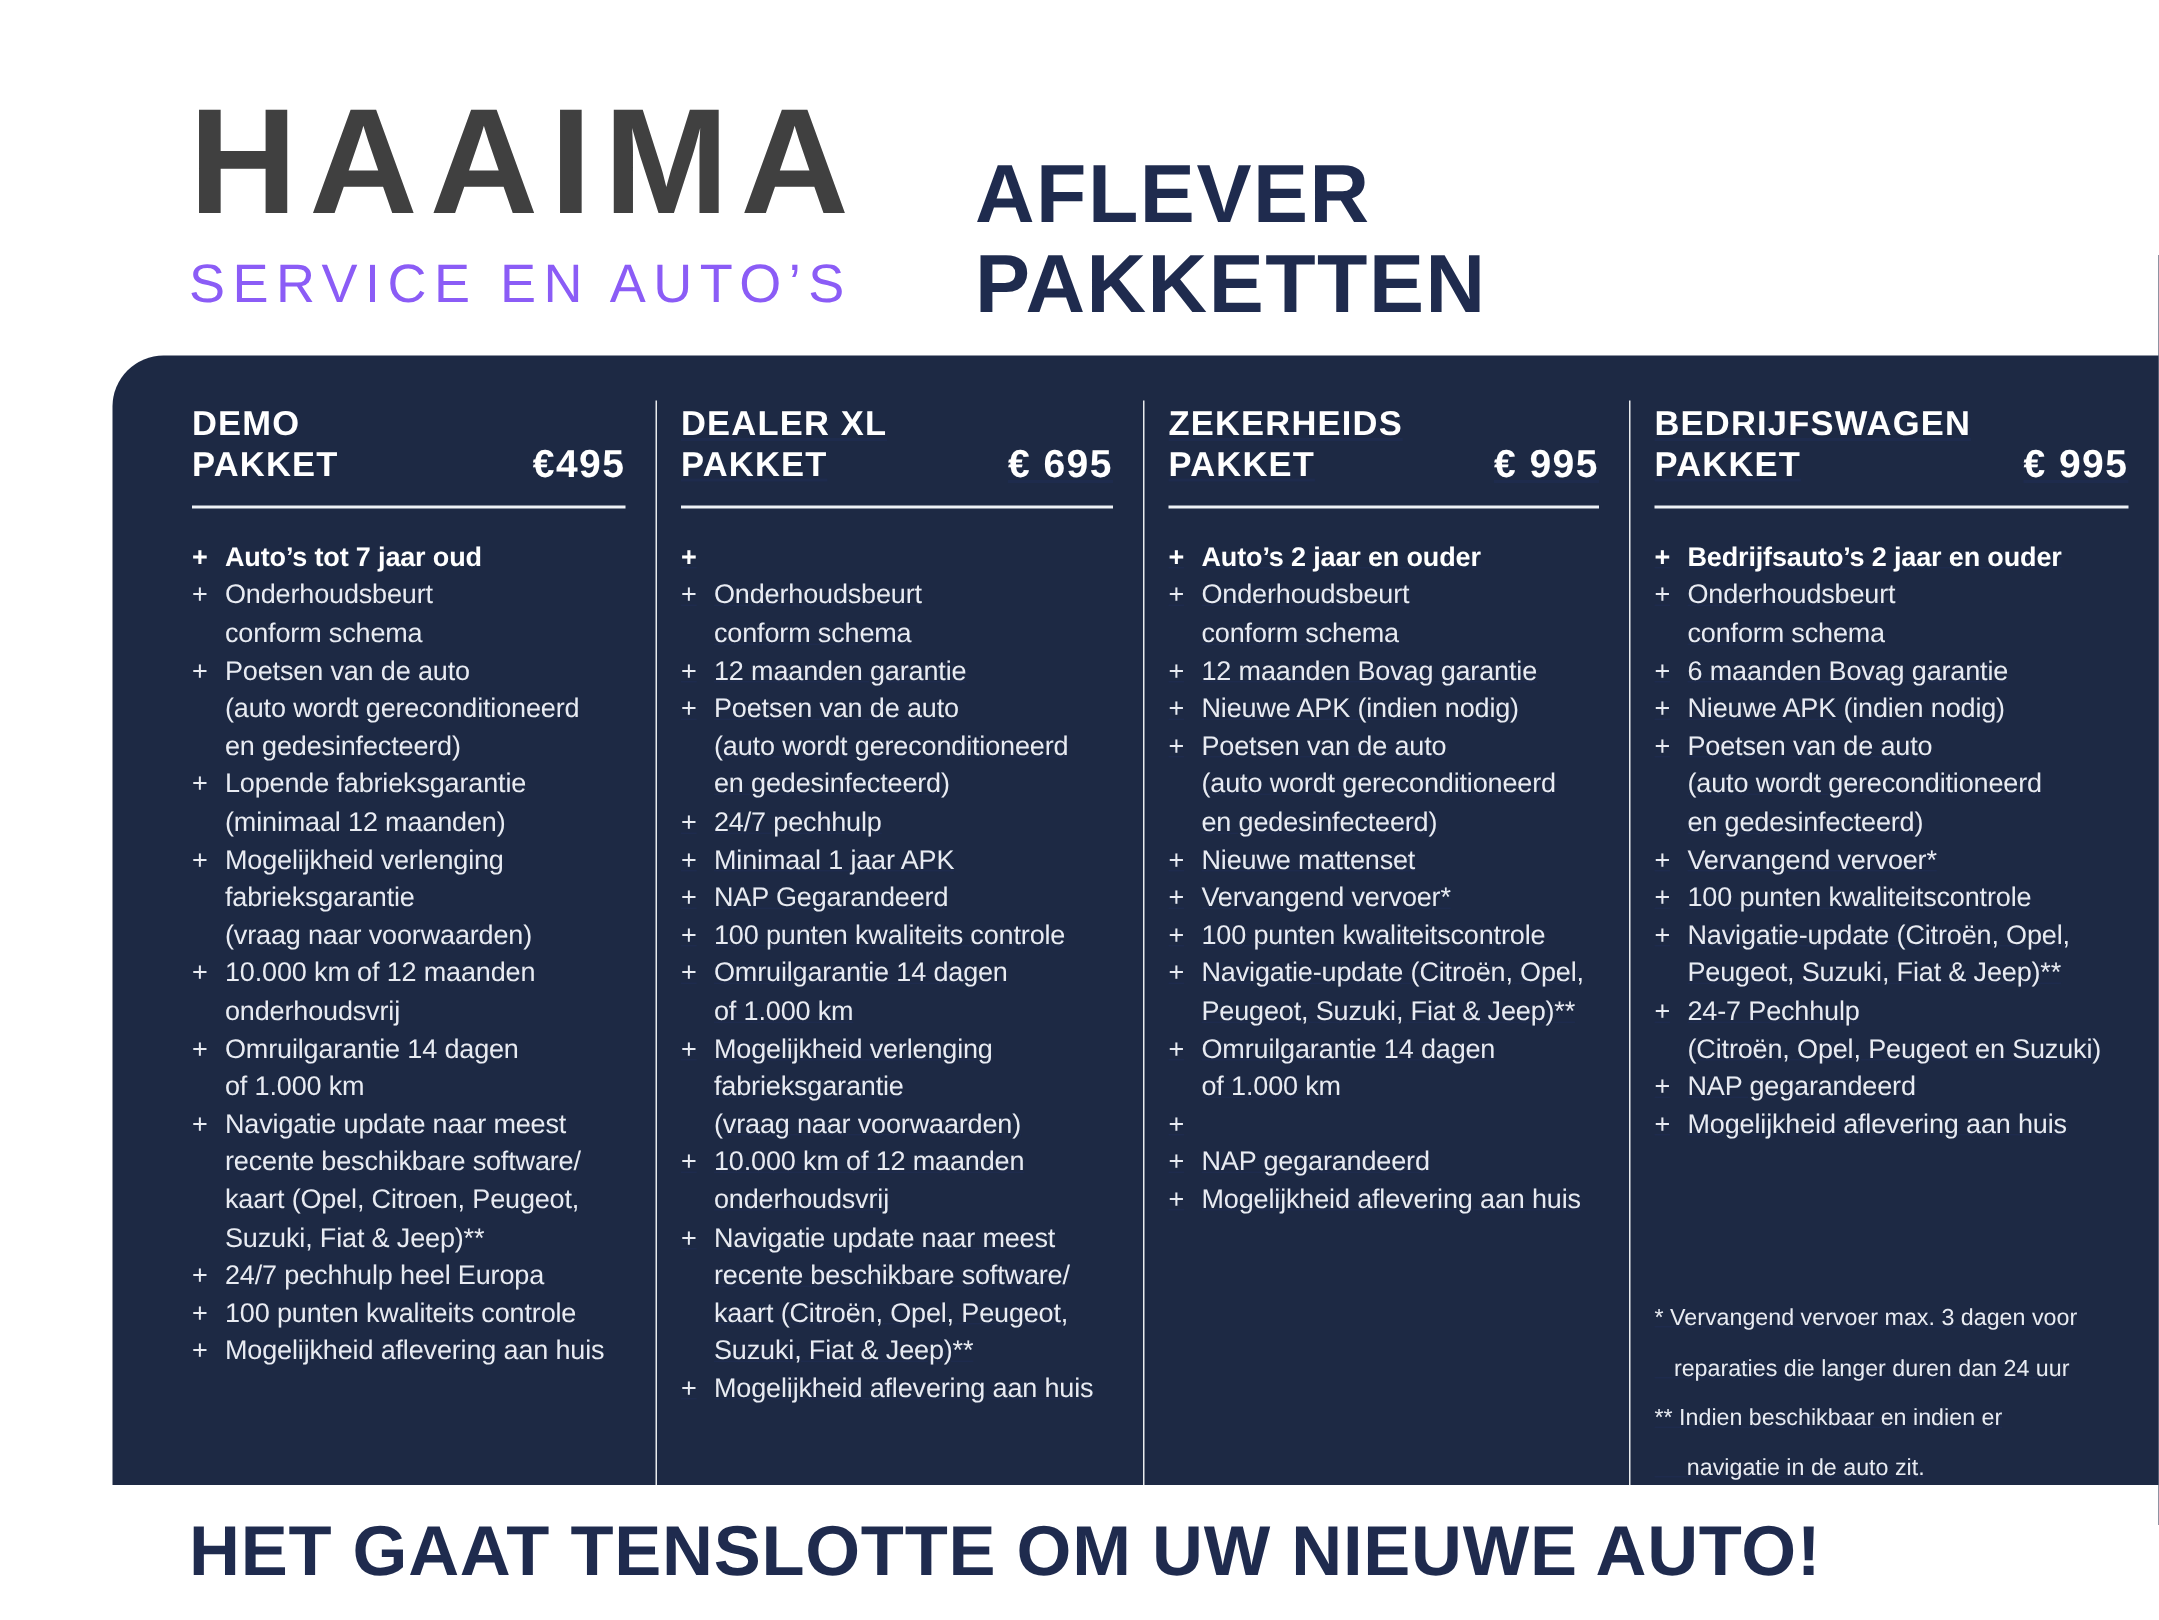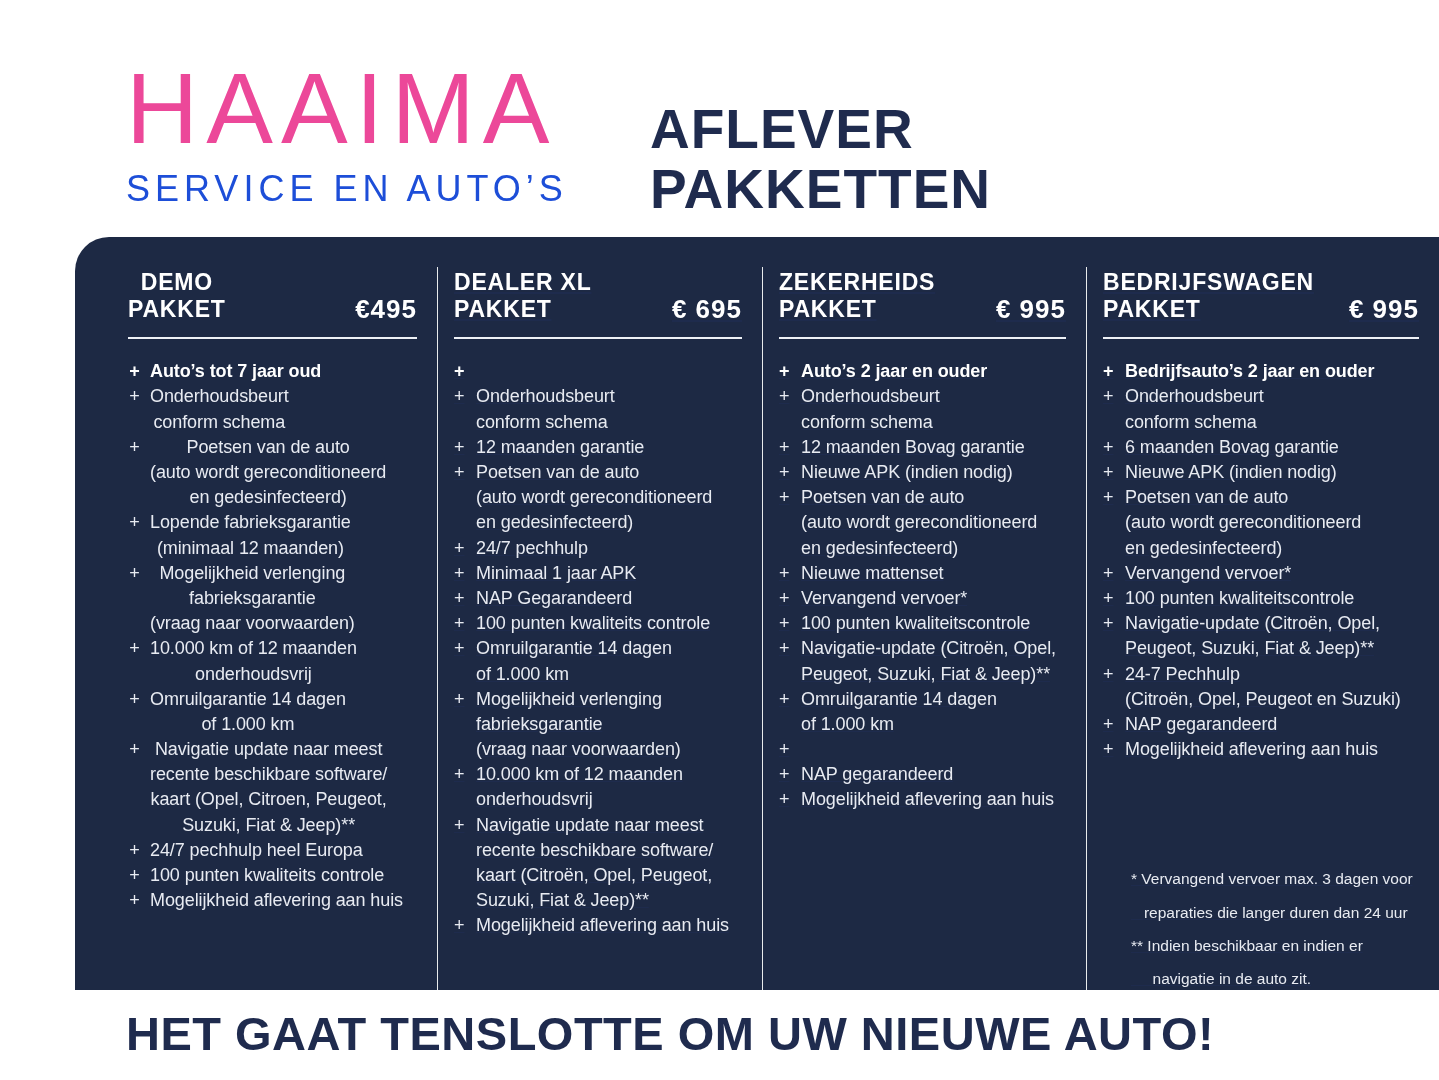--- a/index.html
+++ b/index.html
@@ -7,27 +7,27 @@
     width:1439px; height:1080px;
     background:#ffffff;
     font-family:"Liberation Sans","DejaVu Sans",sans-serif;
     position:relative; overflow:hidden;
     color:#1e2b4d;
   }
 
   
   .brand { position:absolute; left:126px; top:58px; }
   .brand-name {
-    font-size:100px; font-weight:400; letter-spacing:8px;
-    line-height:1; color:#ec4899; white-space:nowrap;
+    font-size:100px; font-weight:700; letter-spacing:8px;
+    line-height:1; color:#404040; white-space:nowrap;
   }
   .brand-tagline {
     margin-top:10px;
     font-size:36px; font-weight:400; letter-spacing:5px;
-    color:#1d4ed8; white-space:nowrap;
+    color:#8b5cf6; white-space:nowrap;
   }
   .page-title {
     position:absolute; left:650px; top:62px;
     font-size:55px; font-weight:800; line-height:1.1;
     letter-spacing:1px; color:#1f2b4e; white-space:pre-line;
   }
 
   
   .panel {
     position:absolute; left:75px; top:237px;
@@ -36,21 +36,21 @@
     border-radius:34px 0 0 0;
     box-sizing:border-box;
     display:grid;
     grid-template-columns:362px 325px 324px auto;
     padding:30px 0 26px 0;
   }
   .col {
     box-sizing:border-box;
     padding:2px 20px 0 16px;
   }
-  .col.first { padding-left:53px;text-align:center; }
+  .col.first { padding-left:53px; }
   .col + .col { border-left:1px solid rgba(255,255,255,0.9);text-decoration:underline; }
 
   .pkg-header {
     display:flex; justify-content:space-between; align-items:flex-end;
     color:#ffffff;
   }
   .pkg-name {
     margin:0;
     font-size:23px; font-weight:700; letter-spacing:0.8px;
     line-height:1.18; white-space:pre-line;
@@ -67,21 +67,21 @@
   }
   li.item { display:flex; gap:9px; }
   li.item .plus { flex:0 0 13px; width:13px; }
   li.item .txt { white-space:pre-line; letter-spacing:-0.1px; }
   li.item.bold { font-weight:700; color:#ffffff; }
 
   .footnotes {
     margin-top:100px;
     font-size:15.5px; line-height:2.15; color:#e8ebf2;
   }
-  .footnote { white-space:pre-wrap;margin-left:28px; }
+  .footnote { white-space:pre-wrap; }
 
   
   .footer-slogan {
     position:absolute; left:78px; top:1006px;
     font-size:47px; font-weight:800; letter-spacing:0.5px;
     color:#1f2b4e; white-space:nowrap;margin-left:48px;
   }
 </style>
 </head>
 <body>

